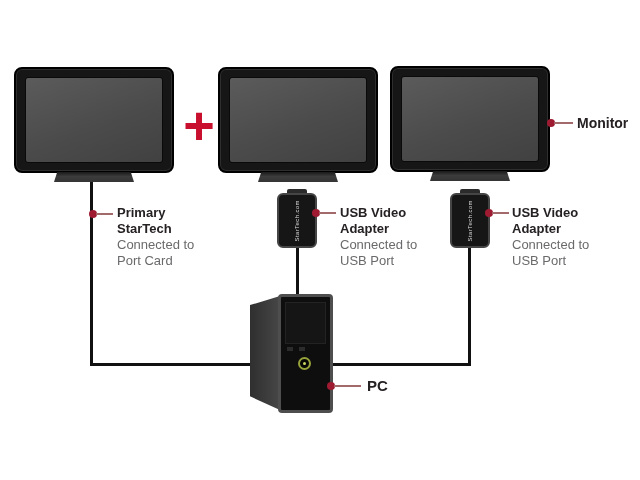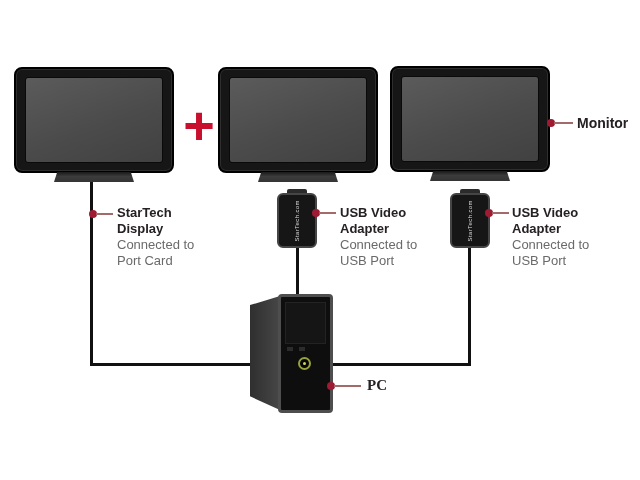--- a/index.html
+++ b/index.html
@@ -139,35 +139,35 @@
   </div>
   <div class="power-button"></div>
 
   <div class="dot" style="left:547px;top:119px;"></div>
   <div class="leader" style="left:554px;top:122px;width:19px;"></div>
   <div class="callout-single" style="left:577px;top:115px;font-size:14px;">Monitor</div>
 
   <div class="dot" style="left:89px;top:210px;"></div>
   <div class="leader" style="left:96px;top:213px;width:17px;"></div>
   <div class="callout" style="left:117px;top:205px;width:88px;">
-    <div class="title">StarTech Display</div>
+    <div class="title">Primary StarTech</div>
     <div class="subtitle">Connected to Port Card</div>
   </div>
 
   <div class="dot" style="left:312px;top:209px;"></div>
   <div class="leader" style="left:319px;top:212px;width:17px;"></div>
   <div class="callout" style="left:340px;top:205px;width:92px;">
     <div class="title">USB Video Adapter</div>
     <div class="subtitle">Connected to USB Port</div>
   </div>
 
   <div class="dot" style="left:485px;top:209px;"></div>
   <div class="leader" style="left:492px;top:212px;width:17px;"></div>
   <div class="callout" style="left:512px;top:205px;width:92px;">
     <div class="title">USB Video Adapter</div>
     <div class="subtitle">Connected to USB Port</div>
   </div>
 
   <div class="dot" style="left:327px;top:382px;"></div>
   <div class="leader" style="left:334px;top:385px;width:27px;"></div>
-  <div class="callout-single" style="left:367px;top:377px;font-size:15px;font-family:Liberation Serif, serif;">PC</div>
+  <div class="callout-single" style="left:367px;top:377px;font-size:15px;">PC</div>
 
 </div>
 
 </body></html>

